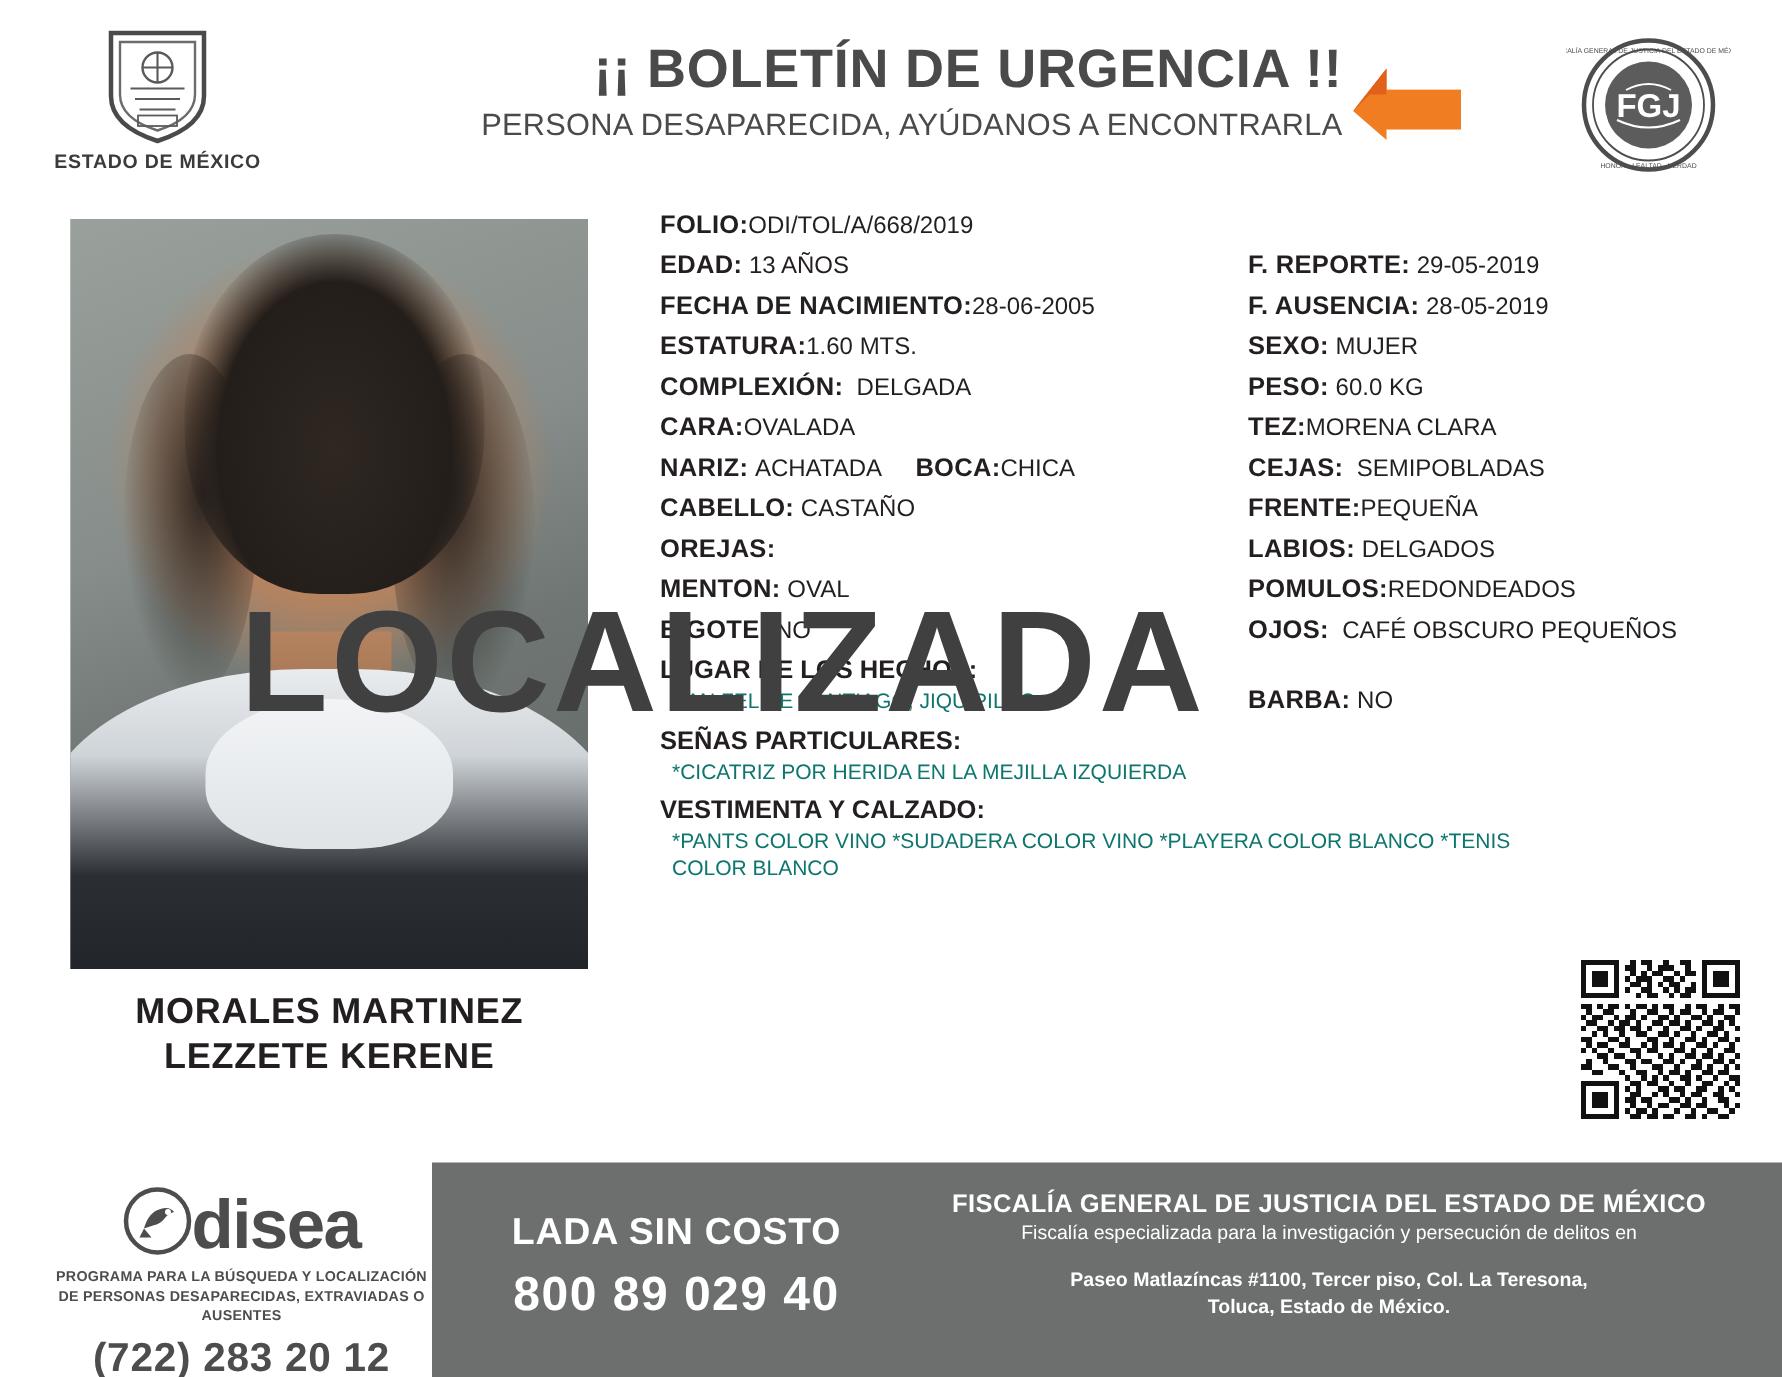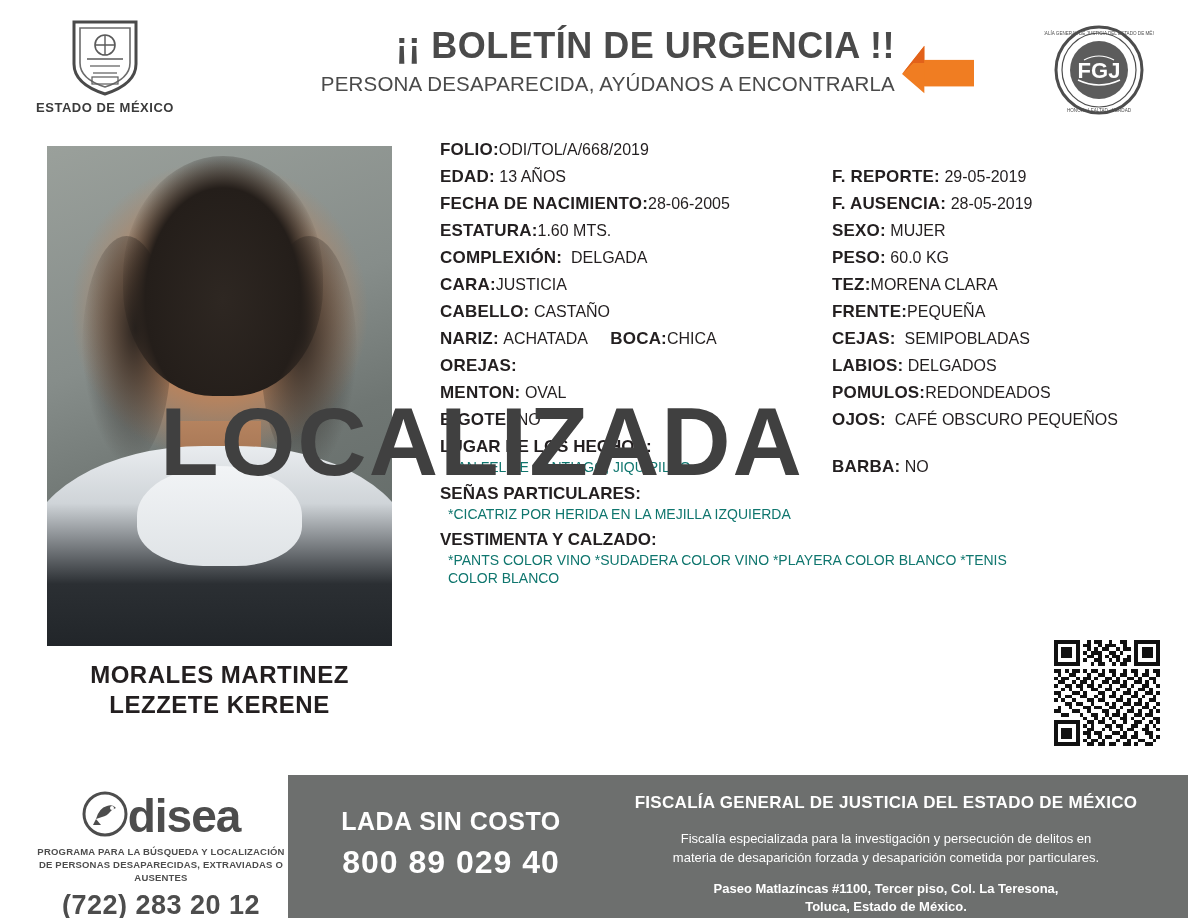--- a/index.html
+++ b/index.html
@@ -146,21 +146,21 @@
   }
   .lada {
     position:absolute; left:306px; top:32px; width:290px; text-align:center; color:#fff;
   }
   .lada .l1 { font-size:25px; font-weight:bold; letter-spacing:.5px; }
   .lada .l2 { font-size:32px; font-weight:bold; margin-top:8px; letter-spacing:1px; }
   .fiscalia {
     position:absolute; left:600px; top:18px; width:572px; text-align:center; color:#fff;
   }
   .fiscalia .f1 { font-size:17px; font-weight:bold; letter-spacing:.3px; }
-  .fiscalia .f2 { font-size:13px; margin-top:17px; line-height:1.45; }
+  .fiscalia .f2 { font-size:13px; margin-top:0; line-height:1.45; }
   .fiscalia .f3 { font-size:13px; font-weight:bold; margin-top:12px; line-height:1.4; }
 </style>
 </head>
 <body>
 
 <div class="header">
 
   <div class="crest">
     <div class="shield">
       <svg width="74" height="78" viewBox="0 0 74 78">
@@ -247,35 +247,35 @@
     <div class="col-l"><span class="k">ESTATURA:</span><span class="v">1.60 MTS.</span></div>
     <div class="col-r"><span class="k">SEXO:</span> <span class="v">MUJER</span></div>
   </div>
 
   <div class="row">
     <div class="col-l"><span class="k">COMPLEXIÓN:</span>&nbsp; <span class="v">DELGADA</span></div>
     <div class="col-r"><span class="k">PESO:</span> <span class="v">60.0 KG</span></div>
   </div>
 
   <div class="row">
-    <div class="col-l"><span class="k">CARA:</span><span class="v">JUSTICIA</span></div>
+    <div class="col-l"><span class="k">CARA:</span><span class="v">OVALADA</span></div>
     <div class="col-r"><span class="k">TEZ:</span><span class="v">MORENA CLARA</span></div>
-  </div>
-
-  <div class="row">
-    <div class="col-l"><span class="k">CABELLO:</span> <span class="v">CASTAÑO</span></div>
-    <div class="col-r"><span class="k">FRENTE:</span><span class="v">PEQUEÑA</span></div>
   </div>
 
   <div class="row">
     <div class="col-l">
       <span class="k">NARIZ:</span> <span class="v">ACHATADA</span>
       &nbsp;&nbsp;&nbsp;&nbsp;<span class="k">BOCA:</span><span class="v">CHICA</span>
     </div>
     <div class="col-r"><span class="k">CEJAS:</span>&nbsp; <span class="v">SEMIPOBLADAS</span></div>
+  </div>
+
+  <div class="row">
+    <div class="col-l"><span class="k">CABELLO:</span> <span class="v">CASTAÑO</span></div>
+    <div class="col-r"><span class="k">FRENTE:</span><span class="v">PEQUEÑA</span></div>
   </div>
 
   <div class="row">
     <div class="col-l"><span class="k">OREJAS:</span> <span class="v"></span></div>
     <div class="col-r"><span class="k">LABIOS:</span> <span class="v">DELGADOS</span></div>
   </div>
 
   <div class="row">
     <div class="col-l"><span class="k">MENTON:</span> <span class="v">OVAL</span></div>
     <div class="col-r"><span class="k">POMULOS:</span><span class="v">REDONDEADOS</span></div>
@@ -561,20 +561,19 @@
 
   <div class="lada">
     <div class="l1">LADA SIN COSTO</div>
     <div class="l2">800 89 029 40</div>
   </div>
 
   <div class="fiscalia">
     <div class="f1">FISCALÍA GENERAL DE JUSTICIA DEL ESTADO DE MÉXICO</div>
     <div class="f2">
       <div>Fiscalía especializada para la investigación y persecución de delitos en</div>
-      <div>materia de desaparición forzada y desaparición cometida por particulares.</div>
     </div>
     <div class="f3">
       <div>Paseo Matlazíncas #1100, Tercer piso, Col. La Teresona,</div>
       <div>Toluca, Estado de México.</div>
     </div>
   </div>
 </div>
 
 </body></html>

